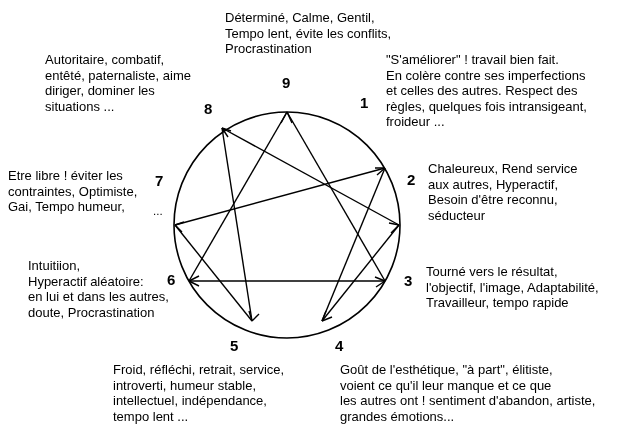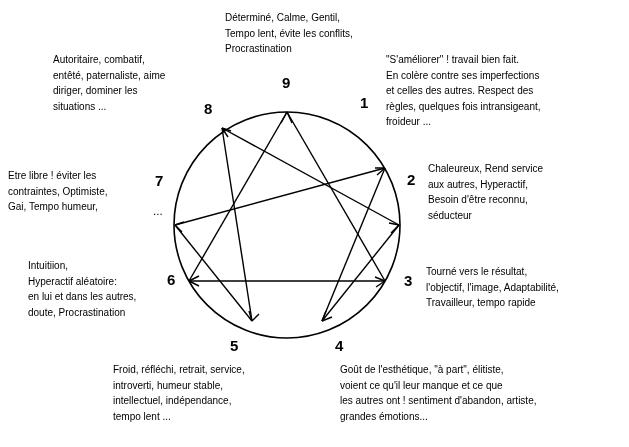--- a/index.html
+++ b/index.html
@@ -12,21 +12,21 @@
   }
   #page {
     position: relative;
     width: 629px;
     height: 447px;
     background: #ffffff;
     overflow: hidden;
   }
   .label {
     position: absolute;
-    font-size: 10px;
+    font-size: 13px;
     line-height: 15.5px;
     color: #000000;
     white-space: pre-line;
   }
   .num {
     position: absolute;
     font-size: 15px;
     font-weight: bold;
     color: #000000;
     line-height: 1;
@@ -92,21 +92,21 @@
   <div class="num" style="left:404px; top:273px;">3</div>
   <div class="num" style="left:335px; top:338px;">4</div>
   <div class="num" style="left:230px; top:338px;">5</div>
   <div class="num" style="left:167px; top:272px;">6</div>
   <div class="num" style="left:155px; top:173px;">7</div>
   <div class="num" style="left:204px; top:101px;">8</div>
 
   <div class="label" style="left:225px; top:10px; width:220px;">Déterminé, Calme, Gentil,
 Tempo lent, évite les conflits,
 Procrastination</div>
-  <div class="label" style="left:45px; top:52px; width:190px;margin-left:8px;">Autoritaire, combatif,
+  <div class="label" style="left:45px; top:52px; width:190px;">Autoritaire, combatif,
 entêté, paternaliste, aime
 diriger, dominer les
 situations ...</div>
   <div class="label" style="left:386px; top:52px; width:245px;">"S'améliorer" ! travail bien fait.
 En colère contre ses imperfections
 et celles des autres. Respect des
 règles, quelques fois intransigeant,
 froideur ...</div>
   <div class="label" style="left:8px; top:168px; width:165px;">Etre libre ! éviter les
 contraintes, Optimiste,

